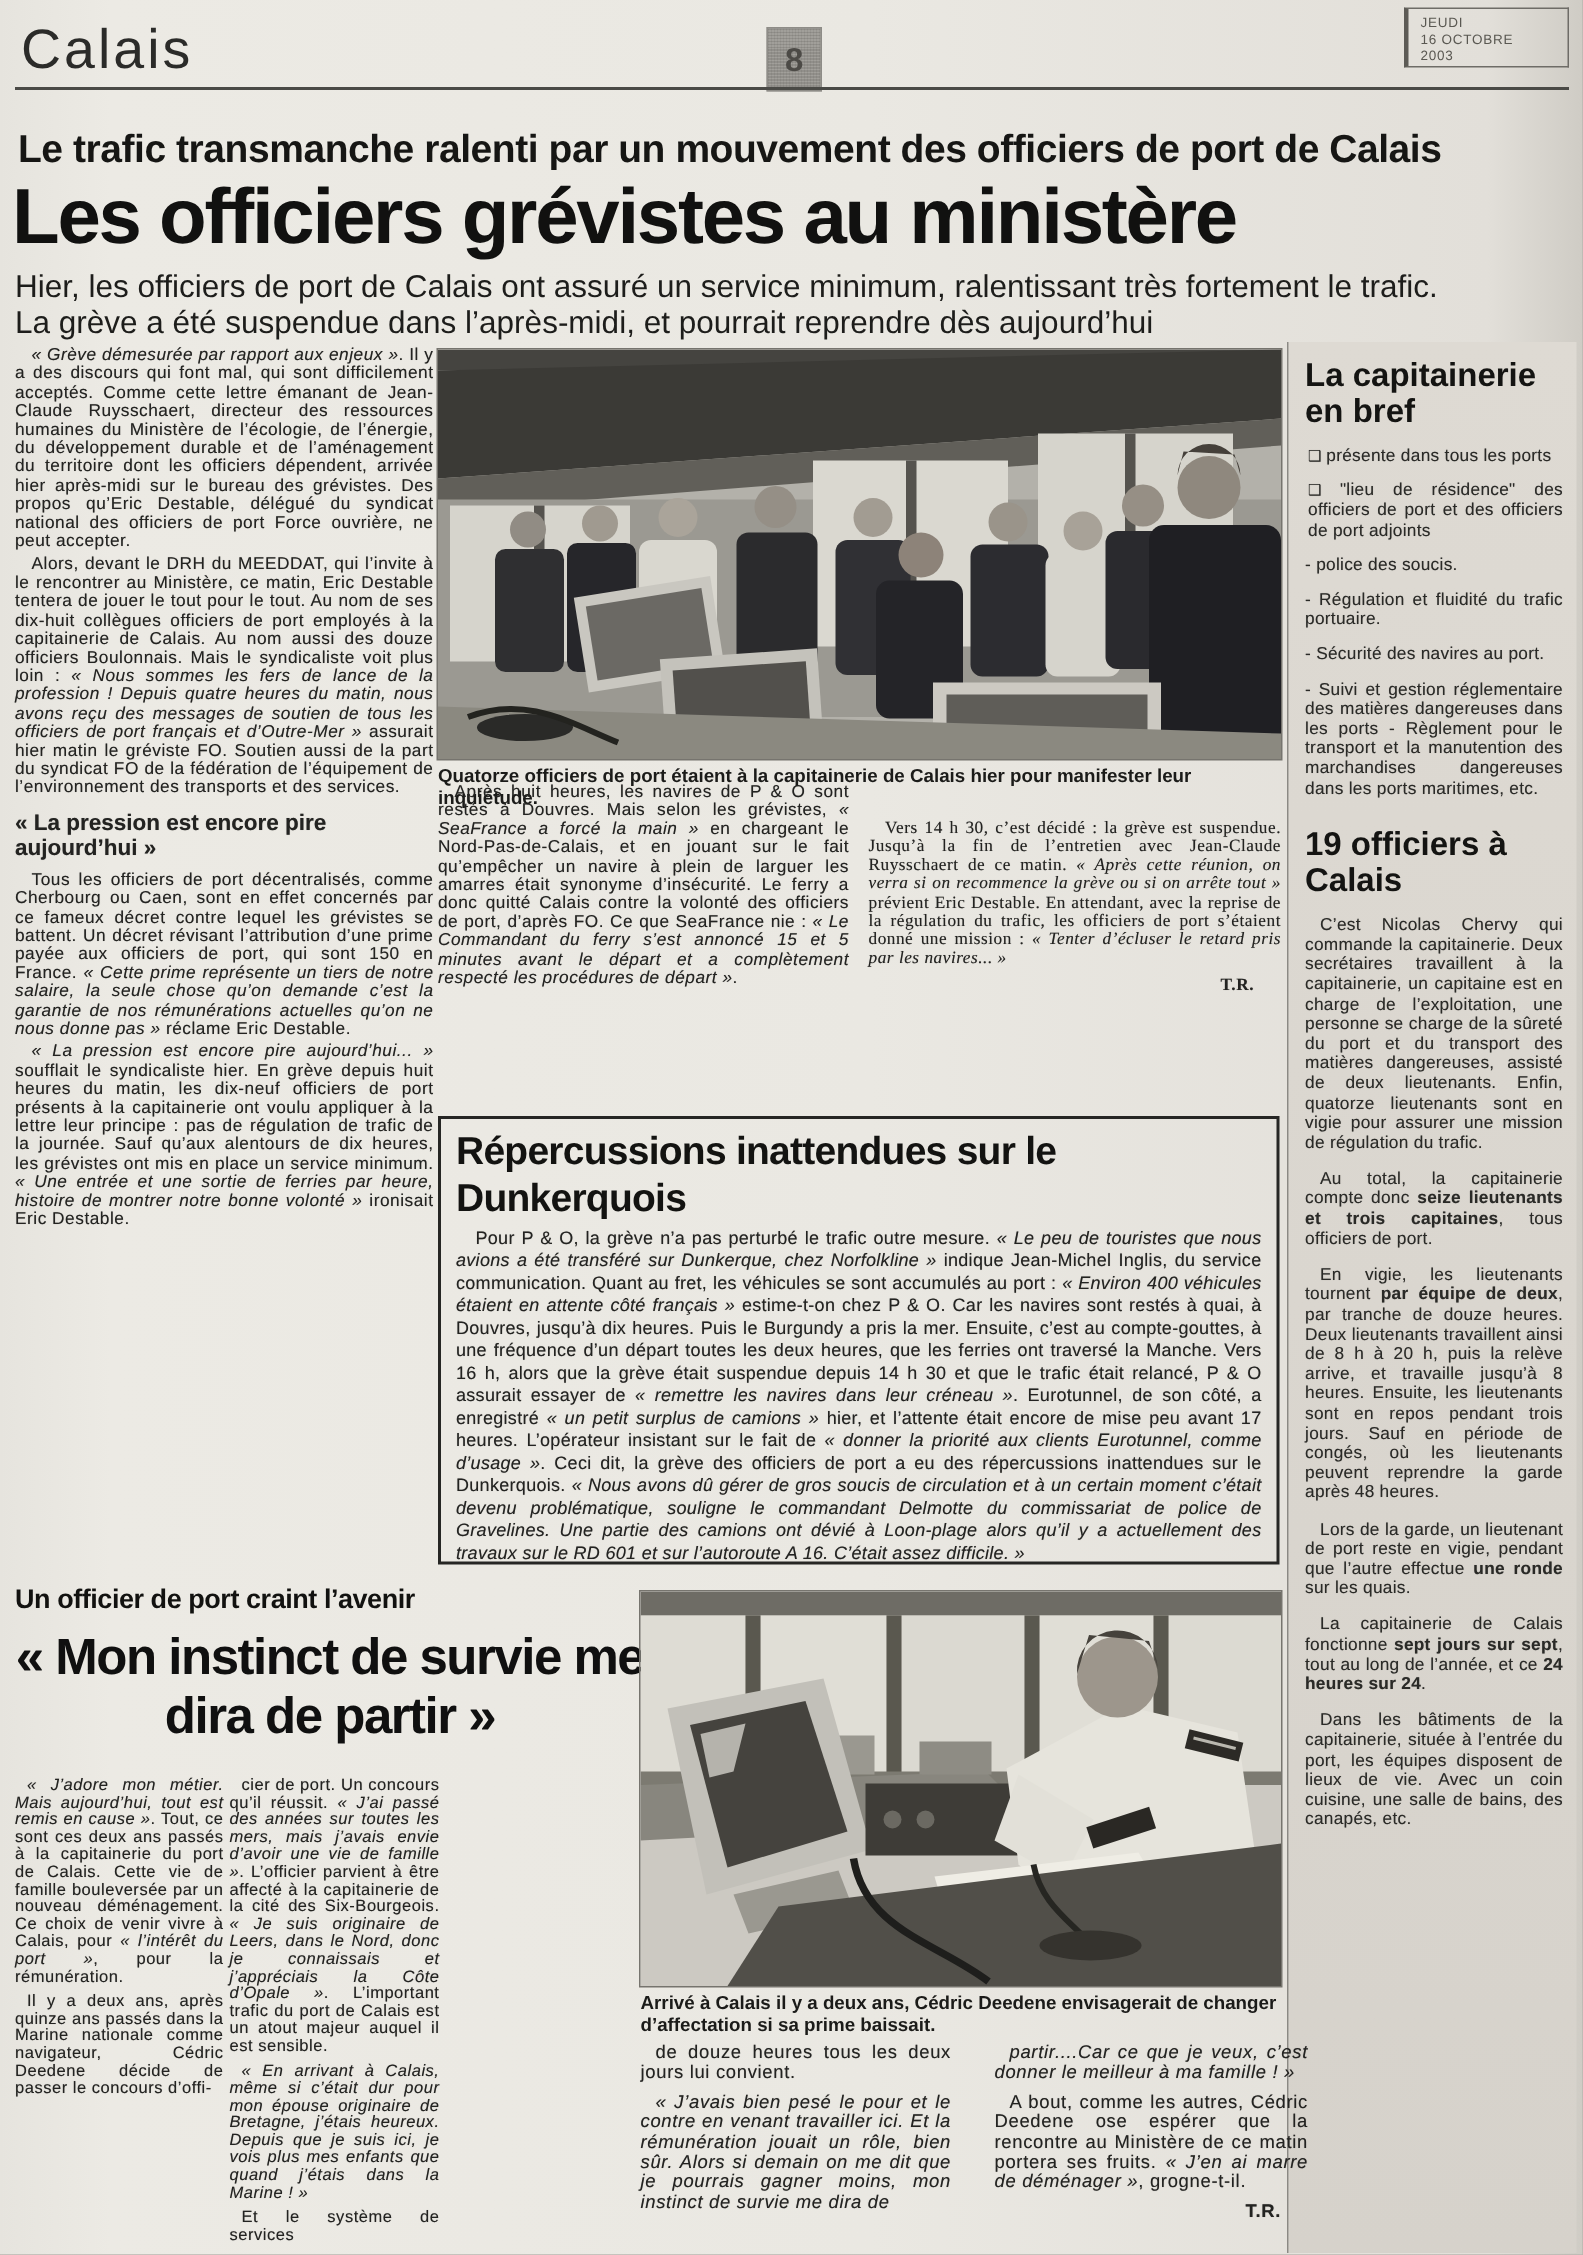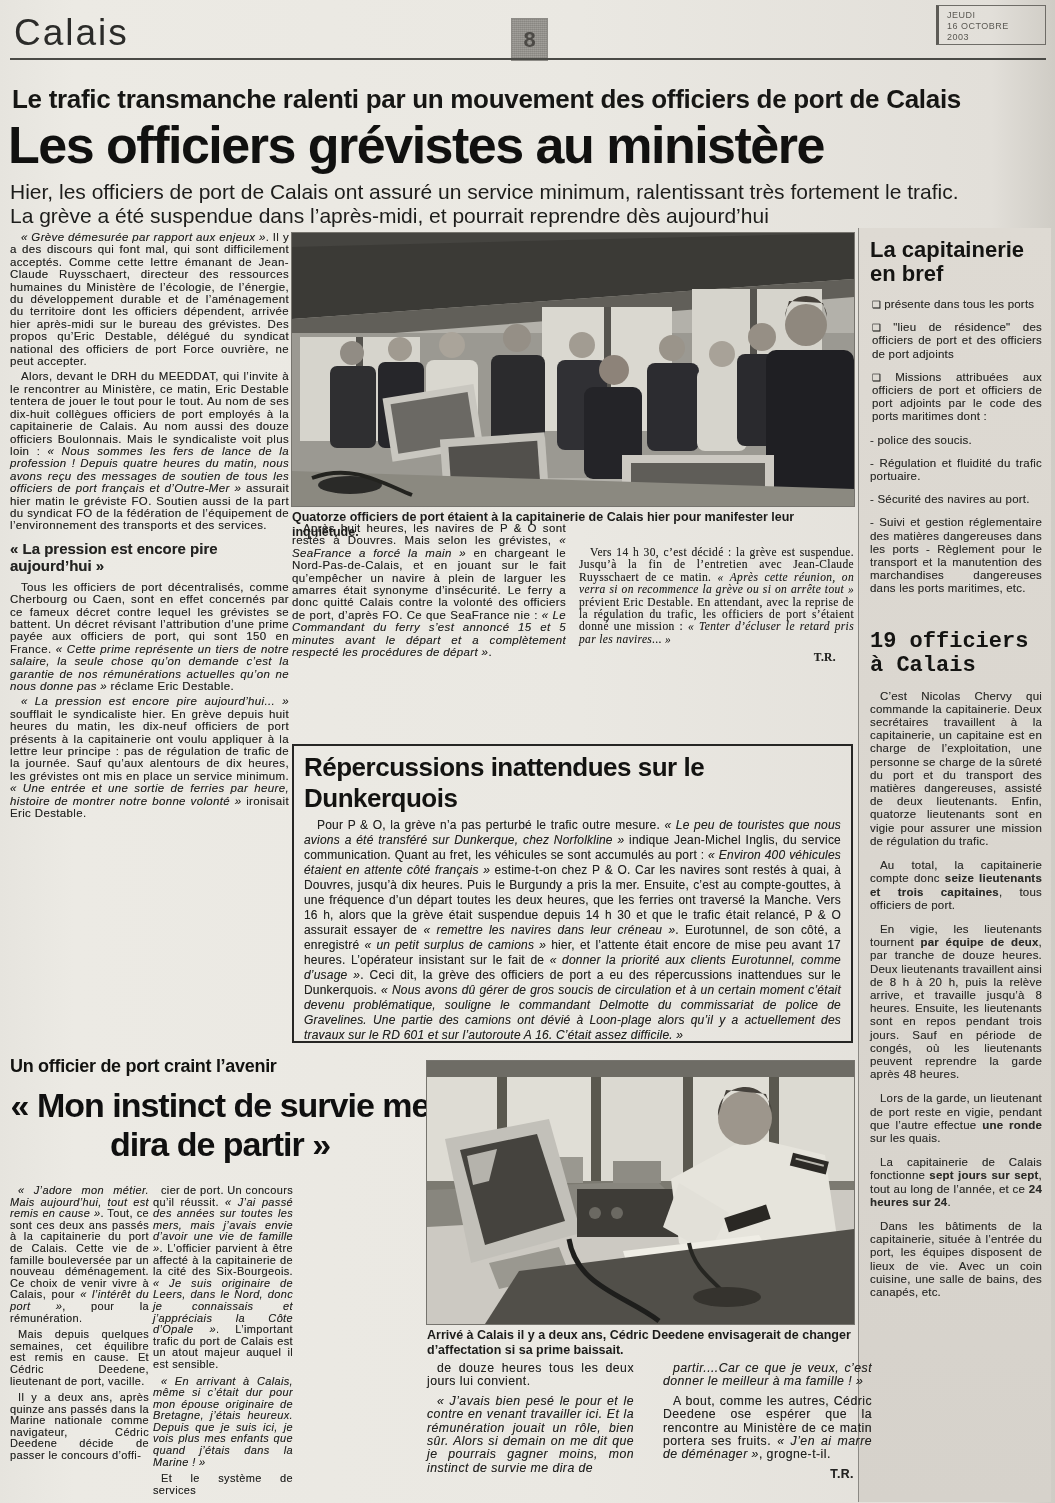--- a/index.html
+++ b/index.html
@@ -50,21 +50,21 @@
   
   .box{left:292px;top:744px;width:561px;height:299px;border:2px solid #262624;box-sizing:border-box;padding:4px 10px;}
   .box-title{font-size:26px;font-weight:800;letter-spacing:-.5px;margin:2px 0 4px;color:#131311;}
   .box-body{font-size:12px;line-height:15px;letter-spacing:.2px;}
   .box-body p{text-indent:13px;margin:0;}
   
   .sidebar{left:858px;top:228px;width:193px;height:1274px;box-sizing:border-box;padding:8px 9px 8px 11px;
     background:linear-gradient(180deg,#dedad3 0%,#dad6cf 50%,#d6d2cb 100%);
     border-left:1px solid #8b8984;}
   .sb-title{font-size:22px;line-height:24px;font-weight:800;margin:2px 0 12px;color:#141412;}
-  .sb-title2{margin-top:34px;font-family:Liberation Mono, monospace;}
+  .sb-title2{margin-top:18px;}
   .sb-text{font-size:11.5px;line-height:13.2px;text-align:justify;letter-spacing:.2px;color:#2a2a27;
     text-shadow:0 0 .5px rgba(20,20,20,.35);}
   .sb-text p{margin:0 0 10px;}
   .sb-text p.bullet{text-indent:0;padding-left:2px;}
   .sb-text p.bullet::before{content:"❑ ";font-size:10px;}
   .sb-body p{text-indent:10px;margin:0 0 11px;}
   
   .feature-kicker{left:10px;top:1056px;font-size:18px;font-weight:800;letter-spacing:-.3px;color:#121210;text-align:right;}
   .feature-headline{left:8px;top:1086px;width:424px;font-size:34px;line-height:39px;font-weight:800;
     letter-spacing:-1px;color:#101010;text-align:center;}
@@ -167,21 +167,20 @@
     <div class="box-body article-text">
         <p>Pour P &amp; O, la grève n’a pas perturbé le trafic outre mesure. <i>« Le peu de touristes que nous avions a été transféré sur Dunkerque, chez Norfolkline »</i> indique Jean-Michel Inglis, du service communication. Quant au fret, les véhicules se sont accumulés au port : <i>« Environ 400 véhicules étaient en attente côté français »</i> estime-t-on chez P &amp; O. Car les navires sont restés à quai, à Douvres, jusqu’à dix heures. Puis le Burgundy a pris la mer. Ensuite, c’est au compte-gouttes, à une fréquence d’un départ toutes les deux heures, que les ferries ont traversé la Manche. Vers 16 h, alors que la grève était suspendue depuis 14 h 30 et que le trafic était relancé, P &amp; O assurait essayer de <i>« remettre les navires dans leur créneau »</i>. Eurotunnel, de son côté, a enregistré <i>« un petit surplus de camions »</i> hier, et l’attente était encore de mise peu avant 17 heures. L’opérateur insistant sur le fait de <i>« donner la priorité aux clients Eurotunnel, comme d’usage »</i>. Ceci dit, la grève des officiers de port a eu des répercussions inattendues sur le Dunkerquois. <i>« Nous avons dû gérer de gros soucis de circulation et à un certain moment c’était devenu problématique, souligne le commandant Delmotte du commissariat de police de Gravelines. Une partie des camions ont dévié à Loon-plage alors qu’il y a actuellement des travaux sur le RD 601 et sur l’autoroute A 16. C’était assez difficile. »</i></p>
       </div>
   </div>
 
   <div class="abs sidebar">
     <div class="sb-title">La capitainerie en bref</div>
     <div class="sb-text">
         <p class="bullet">présente dans tous les ports</p>
         <p class="bullet">"lieu de résidence" des officiers de port et des officiers de port adjoints</p>
-        <p class="bullet">Missions attribuées aux officiers de port et officiers de port adjoints par le code des ports maritimes dont :</p>
       </div>
     <div class="sb-text">
         <p>- police des soucis.</p>
         <p>- Régulation et fluidité du trafic portuaire.</p>
         <p>- Sécurité des navires au port.</p>
         <p>- Suivi et gestion réglementaire des matières dangereuses dans les ports - Règlement pour le transport et la manutention des marchandises dangereuses dans les ports maritimes, etc.</p>
       </div>
     <div class="sb-title sb-title2">19 officiers à Calais</div>
     <div class="sb-text sb-body">
         <p>C’est Nicolas Chervy qui commande la capitainerie. Deux secrétaires travaillent à la capitainerie, un capitaine est en charge de l’exploitation, une personne se charge de la sûreté du port et du transport des matières dangereuses, assisté de deux lieutenants. Enfin, quatorze lieutenants sont en vigie pour assurer une mission de régulation du trafic.</p>
@@ -190,21 +189,20 @@
         <p>Lors de la garde, un lieutenant de port reste en vigie, pendant que l’autre effectue <b>une ronde</b> sur les quais.</p>
         <p>La capitainerie de Calais fonctionne <b>sept jours sur sept</b>, tout au long de l’année, et ce <b>24 heures sur 24</b>.</p>
         <p>Dans les bâtiments de la capitainerie, située à l’entrée du port, les équipes disposent de lieux de vie. Avec un coin cuisine, une salle de bains, des canapés, etc.</p>
       </div>
   </div>
 
   <div class="abs feature-kicker">Un officier de port craint l’avenir</div>
   <div class="abs feature-headline">« Mon instinct de survie me dira de partir »</div>
   <div class="abs f-col1 f-col article-text">
       <p><i>« J’adore mon métier. Mais aujourd’hui, tout est remis en cause »</i>. Tout, ce sont ces deux ans passés à la capitainerie du port de Calais. Cette vie de famille bouleversée par un nouveau déménagement. Ce choix de venir vivre à Calais, pour <i>« l’intérêt du port »</i>, pour la rémunération.</p>
-      <p>Mais depuis quelques semaines, cet équilibre est remis en cause. Et Cédric Deedene, lieutenant de port, vacille.</p>
       <p>Il y a deux ans, après quinze ans passés dans la Marine nationale comme navigateur, Cédric Deedene décide de passer le concours d’offi-</p>
     </div>
   <div class="abs f-col2 f-col article-text">
       <p>cier de port. Un concours qu’il réussit. <i>« J’ai passé des années sur toutes les mers, mais j’avais envie d’avoir une vie de famille »</i>. L’officier parvient à être affecté à la capitainerie de la cité des Six-Bourgeois. <i>« Je suis originaire de Leers, dans le Nord, donc je connaissais et j’appréciais la Côte d’Opale »</i>. L’important trafic du port de Calais est un atout majeur auquel il est sensible.</p>
       <p><i>« En arrivant à Calais, même si c’était dur pour mon épouse originaire de Bretagne, j’étais heureux. Depuis que je suis ici, je vois plus mes enfants que quand j’étais dans la Marine ! »</i></p>
       <p>Et le système de services</p>
     </div>
 
   <div class="abs photo photo2">
     <svg width="427" height="263" viewBox="0 0 427 263">

